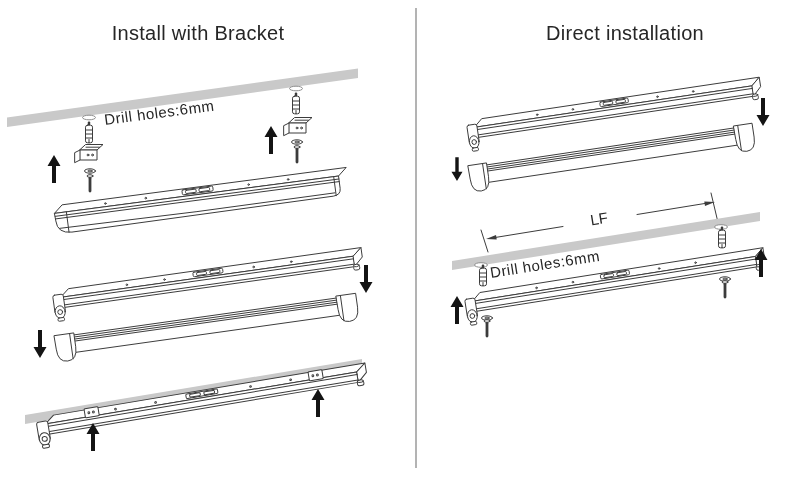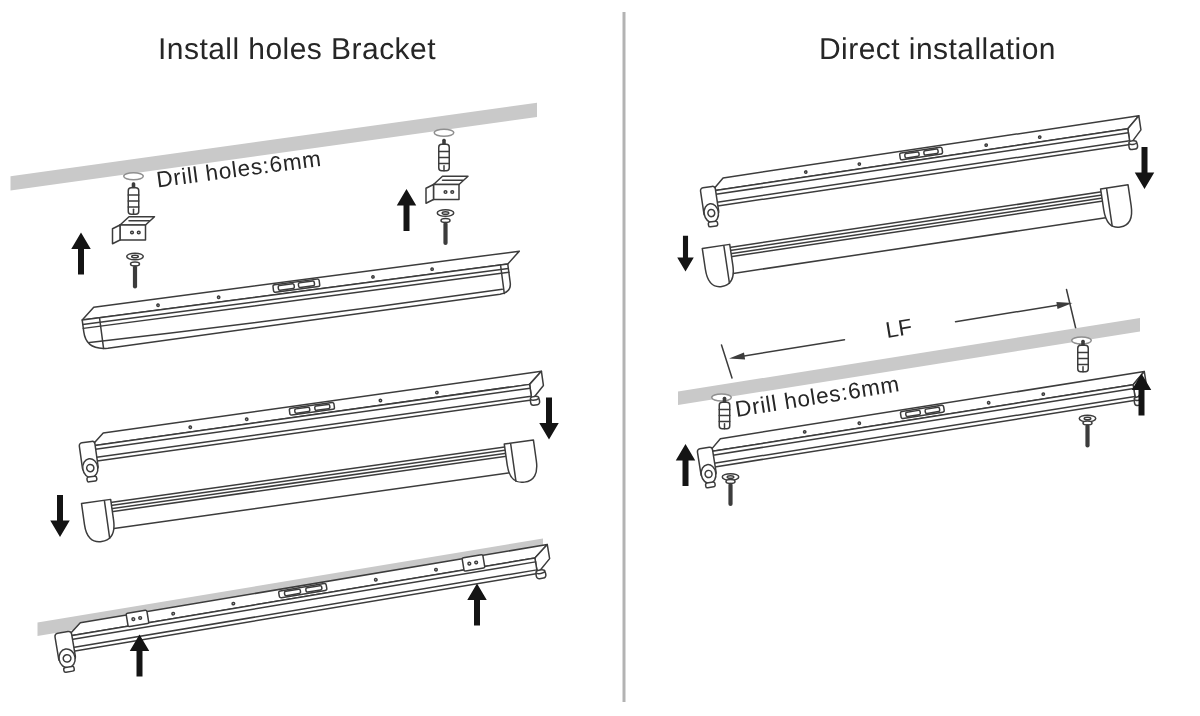--- a/index.html
+++ b/index.html
@@ -225,17 +225,17 @@
     <g transform="translate(725,279)">
         <use href="#washer"></use>
       </g>
     <g transform="translate(725,282)">
         <use href="#screw"></use>
       </g>
     <use href="#arr" class="arrow" transform="translate(457,296)"></use>
     <use href="#arr" class="arrow" transform="translate(761,249)"></use>
   </svg>
 
-  <div class="title title-left">Install holes Bracket</div>
+  <div class="title title-left">Install with Bracket</div>
   <div class="title title-right">Direct installation</div>
   <div class="divider"></div>
 
 </div>
 
 </body></html>

